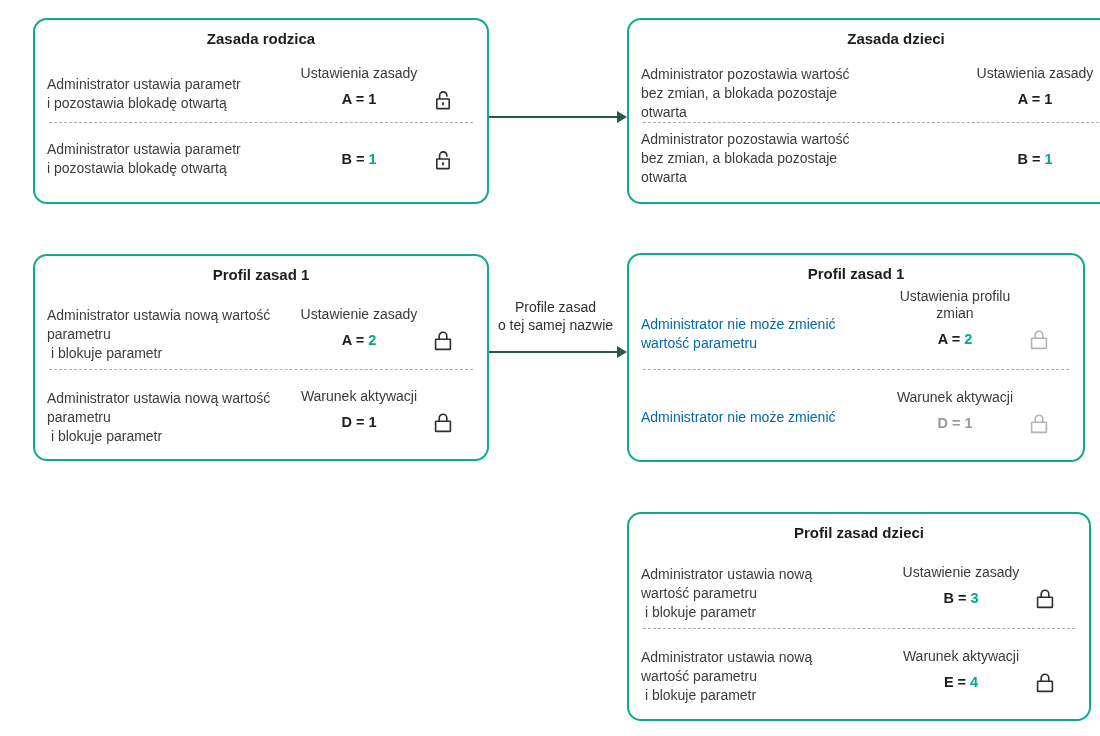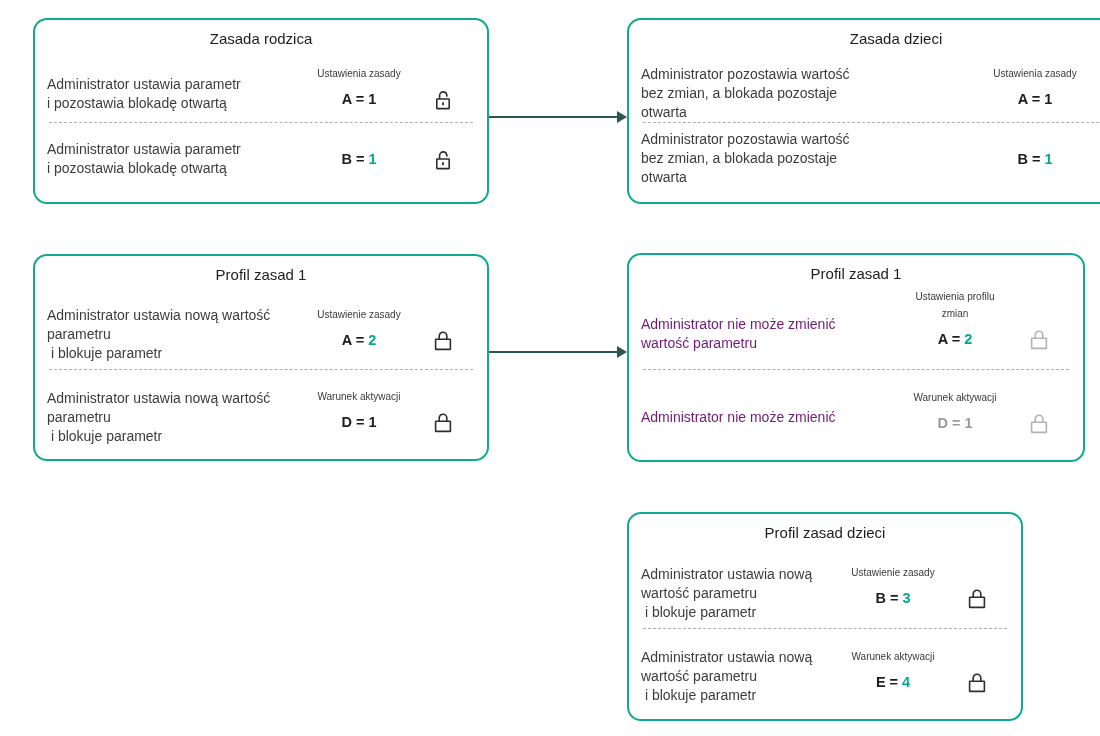--- a/index.html
+++ b/index.html
@@ -5,33 +5,33 @@
   html,body{margin:0;padding:0;background:#fff;}
   .canvas{
     position:relative;width:1100px;height:736px;background:#ffffff;
     font-family:"Liberation Sans",sans-serif;font-size:14px;color:#3c3c3c;overflow:hidden;
   }
   .box{
     position:absolute;box-sizing:border-box;background:#fff;
     border:2px solid #10a992;border-radius:14px;
     display:flex;flex-direction:column;padding:7px 12px 8px;
   }
-  .box-title{flex:0 0 auto;text-align:center;font-weight:normal;font-size:15px;color:#1d1d1d;padding:3px 0 4px;}
+  .box-title{flex:0 0 auto;text-align:center;font-weight:bold;font-size:15px;color:#1d1d1d;padding:3px 0 4px;}
   .rows{flex:1;display:flex;flex-direction:column;min-height:0;}
   .row{flex:1;display:grid;grid-template-columns:1fr 104px 64px;align-items:center;min-height:0;}
   .sep{flex:0 0 auto;border-top:1px dashed #adadad;margin:0 2px;}
   .row-text{line-height:19px;color:#3c3c3c;}
   .row-text div{white-space:pre;}
-  .row-text[data-tone="gray"]{color:#701a75;}
+  .row-text[data-tone="gray"]{color:#0369a1;}
   .has-label .row-text{margin-top:14px;}
   .value-cell{position:relative;justify-self:center;white-space:nowrap;font-weight:bold;font-size:14.5px;color:#1d1d1d;}
   .has-label .value-cell{margin-top:24px;}
   .col-label{
     position:absolute;bottom:calc(100% + 9px);left:50%;transform:translateX(-50%);
-    font-weight:normal;font-size:10px;color:#3a3a3a;text-align:center;line-height:17px;
+    font-weight:normal;font-size:14px;color:#3a3a3a;text-align:center;line-height:17px;
   }
   .col-label span{display:block;white-space:nowrap;}
   .lhs[data-tone="gray"]{color:#9a9a9a;}
   .val{margin-left:4px;}
   .val[data-variant="teal"]{color:#00a88e;}
   .val[data-variant="dark"]{color:#1d1d1d;}
   .val[data-variant="gray"]{color:#9a9a9a;}
   .lock{justify-self:center;color:#2e2e2e;line-height:0;}
   .has-label .lock{margin-top:24px;}
   .lock[data-tone="gray"]{color:#b3b3b3;}
@@ -243,21 +243,21 @@
 
           <svg class="ic-closed" width="22" height="24" viewBox="0 0 22 24" fill="none" stroke="currentColor" stroke-width="1.6">
               <rect x="3.6" y="11.2" width="14.8" height="10.2" rx="0.5"></rect>
               <path d="M7.2 11.2 L7.2 8 C7.2 5.9 8.9 4.3 11 4.3 C13.1 4.3 14.8 5.9 14.8 8 L14.8 11.2"></path>
             </svg>
         </div>
       </div>
     </div>
   </div>
 
-  <div class="box" style="left:627px;top:512px;width:396px;height:209px;">
+  <div class="box" style="left:627px;top:512px;width:464px;height:209px;">
     <div class="box-title">Profil zasad dzieci</div>
     <div class="rows">
       <div class="row has-label">
         <div class="row-text" data-tone="dark">
           <div>Administrator ustawia nową</div>
             <div>wartość parametru</div>
             <div> i blokuje parametr</div>
         </div>
         <div class="value-cell">
           <div class="col-label">
@@ -294,14 +294,18 @@
               <rect x="3.6" y="11.2" width="14.8" height="10.2" rx="0.5"></rect>
               <path d="M7.2 11.2 L7.2 8 C7.2 5.9 8.9 4.3 11 4.3 C13.1 4.3 14.8 5.9 14.8 8 L14.8 11.2"></path>
             </svg>
         </div>
       </div>
     </div>
   </div>
 
   <div class="arrow" style="left:489px;top:116px;width:129px;"></div>
   <div class="arrow" style="left:489px;top:351px;width:129px;"></div>
+  <div class="arrow-label" style="left:478px;top:298px;width:155px;">
+    <div>Profile zasad</div>
+    <div>o tej samej nazwie</div>
+  </div>
 
 </div>
 
 </body></html>

